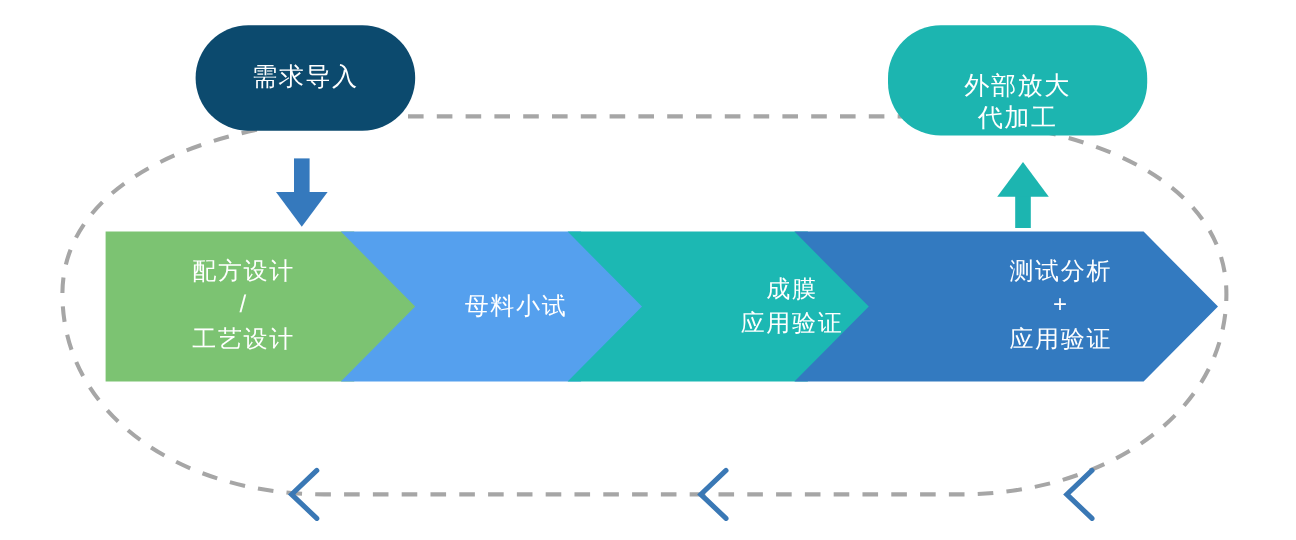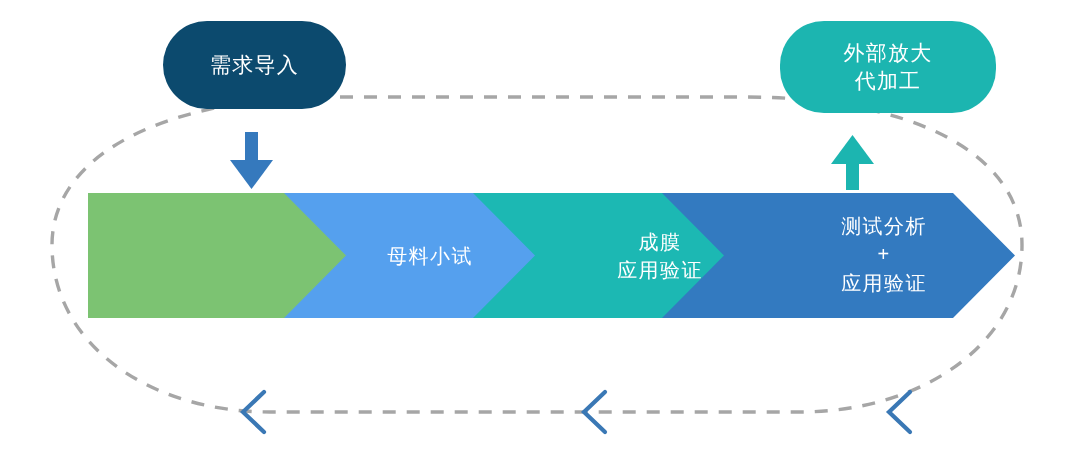--- a/index.html
+++ b/index.html
@@ -38,24 +38,25 @@
     border-radius: 44px;
     z-index: 6;
   }
   #pill-start {
     left: 163px;
     top: 21px;
     width: 183px;
     height: 88px;
   }
   #pill-external {
-    left: 780px;
+    left: 740px;
     top: 21px;
     width: 216px;
     height: 92px;
+    align-items: flex-end;
   }
   .pill-text {
     white-space: pre-line;
   }
   
   .chev-label {
     position: absolute;
     color: #ffffff;
     font-size: 20px;
     line-height: 1.42;
@@ -92,20 +93,23 @@
 
     <path d="M 88 193 L 295 193 L 357 255.5 L 295 318 L 88 318 Z" fill="#7CC372"></path>
 
     <path d="M 284 193 L 484 193 L 546 255.5 L 484 318 L 284 318 L 346 255.5 Z" fill="#55A0EE"></path>
 
     <path d="M 473 193 L 673 193 L 735 255.5 L 673 318 L 473 318 L 535 255.5 Z" fill="#1CB8B3"></path>
 
     <path d="M 662 193 L 953 193 L 1015 255.5 L 953 318 L 662 318 L 724 255.5 Z" fill="#337AC0"></path>
   </svg>
 
+  <div class="chev-label" style="left:203px; top:255px;">配方设计
+/
+工艺设计</div>
   <div class="chev-label" style="left:430px; top:256px;text-align:right;">母料小试</div>
   <div class="chev-label" style="left:660px; top:256px;">成膜
 应用验证</div>
   <div class="chev-label" style="left:868px; top:255px;margin-left:16px;">测试分析
 +
 应用验证</div>
 
   <svg class="layer" viewBox="0 0 1080 450" width="1080" height="450">
 
     <g>

